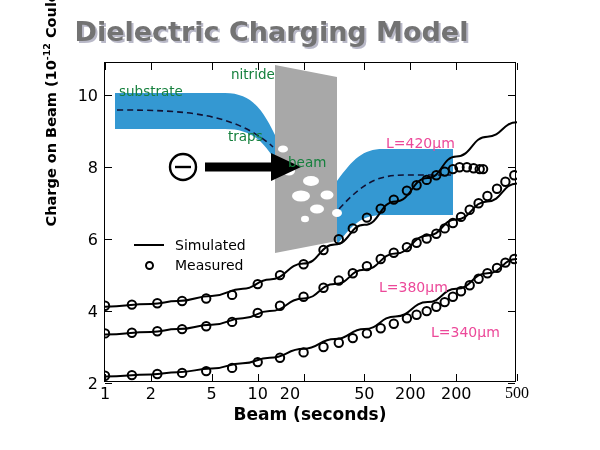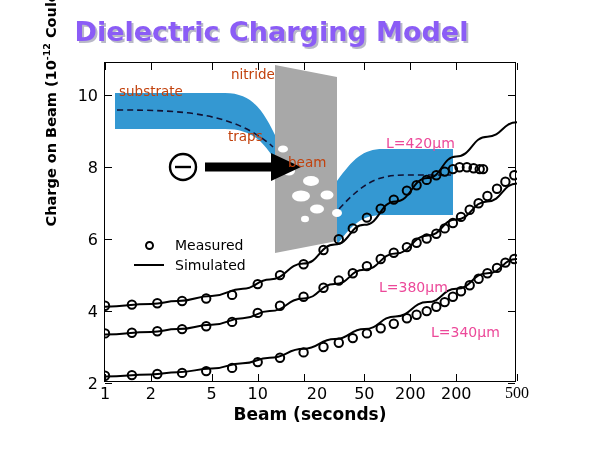--- a/index.html
+++ b/index.html
@@ -8,21 +8,21 @@
     font-family:"Liberation Sans", sans-serif;
     -webkit-font-smoothing:antialiased;
   }
   #root{position:relative;width:600px;height:450px;}
 
   
   #chart-title{
     position:absolute;left:0;top:16px;width:543px;text-align:center;
     font-family:"DejaVu Sans", sans-serif;
     font-size:27px;font-weight:bold;letter-spacing:0px;
-    color:#8b5cf6;
+    color:#737373;
     text-shadow:2px 2px 0 #b9b9c8;
     white-space:nowrap;
   }
 
   
   #ylabel{
     position:absolute;
     left:-115px; top:80px; width:330px;
     transform:rotate(-90deg);
     transform-origin:50% 50%;
@@ -81,21 +81,21 @@
     box-sizing:border-box;background:#fff;
   }
   .legend-line{width:30px;height:0;border-top:2px solid #000;}
   .legend-text{margin-left:6px;white-space:nowrap;}
 
   
   #inset{position:absolute;left:0;top:0;width:412px;height:320px;pointer-events:none;}
   .inset-label{
     position:absolute;
     font-family:"DejaVu Sans", sans-serif;
-    font-size:13.5px;color:#c2410c;white-space:nowrap;
+    font-size:13.5px;color:#15803d;white-space:nowrap;
   }
 
   
   .curve-label{
     position:absolute;
     font-family:"DejaVu Sans", sans-serif;
     font-size:14px;color:#ec4899;white-space:nowrap;
   }
 </style>
 </head>
@@ -241,29 +241,29 @@
           <circle cx="392.0" cy="204.9" r="4.2" fill="none" stroke="#000000" stroke-width="2"></circle>
           <circle cx="400.4" cy="199.6" r="4.2" fill="none" stroke="#000000" stroke-width="2"></circle>
           <circle cx="409.3" cy="196.0" r="4.2" fill="none" stroke="#000000" stroke-width="2"></circle>
         </g>
         <path d="M 0.0 313.5 C 23.0 313.5 23.0 311.4 46.0 311.4 C 59.4 311.4 59.4 309.2 72.8 309.2 C 89.8 309.2 89.8 305.6 106.7 305.6 C 122.3 305.6 122.3 300.2 137.9 300.2 C 151.3 300.2 151.3 294.8 164.7 294.8 C 181.7 294.8 181.7 285.8 198.6 285.8 C 214.2 285.8 214.2 276.1 229.8 276.1 C 244.6 276.1 244.6 266.1 259.3 266.1 C 274.9 266.1 274.9 253.5 290.5 253.5 C 306.6 253.5 306.6 239.1 322.7 239.1 C 337.0 239.1 337.0 225.8 351.3 225.8 C 366.8 225.8 366.8 210.3 382.4 210.3 C 397.2 210.3 397.2 196.0 412.0 196.0" fill="none" stroke="#000000" stroke-width="2"></path>
       </svg>
 
     <div id="legend">
       <div class="legend-row">
         <span class="legend-key">
+            <span class="legend-line"></span>
+          </span>
+        <span class="legend-text">Simulated</span>
+      </div>
+      <div class="legend-row">
+        <span class="legend-key">
             <span class="legend-marker"></span>
           </span>
         <span class="legend-text">Measured</span>
-      </div>
-      <div class="legend-row">
-        <span class="legend-key">
-            <span class="legend-line"></span>
-          </span>
-        <span class="legend-text">Simulated</span>
       </div>
     </div>
 
     <div class="curve-label" style="left:281px;top:72px;">L=420μm</div>
     <div class="curve-label" style="left:274px;top:216px;">L=380μm</div>
     <div class="curve-label" style="left:326px;top:261px;">L=340μm</div>
 
   <div class="ytick-label" style="top: 320px;">2</div>
       <div class="ytick " style="top: 320px;"></div>
       <div class="ytick right" style="top: 320px;"></div>
@@ -284,21 +284,21 @@
       <div class="xtick top" style="left: 0px;"></div>
       <div class="xtick-label" style="left: 45.9525px;">2</div>
       <div class="xtick " style="left: 45.9525px;"></div>
       <div class="xtick top" style="left: 45.9525px;"></div>
       <div class="xtick-label" style="left: 106.698px;">5</div>
       <div class="xtick " style="left: 106.698px;"></div>
       <div class="xtick top" style="left: 106.698px;"></div>
       <div class="xtick-label" style="left: 152.651px;">10</div>
       <div class="xtick " style="left: 152.651px;"></div>
       <div class="xtick top" style="left: 152.651px;"></div>
-      <div class="xtick-label" style="left: 212px;">20</div>
+      <div class="xtick-label" style="left: 185px;">20</div>
       <div class="xtick " style="left: 198.603px;"></div>
       <div class="xtick top" style="left: 198.603px;"></div>
       <div class="xtick-label" style="left: 259.349px;">50</div>
       <div class="xtick " style="left: 259.349px;"></div>
       <div class="xtick top" style="left: 259.349px;"></div>
       <div class="xtick-label" style="left: 305.302px;">200</div>
       <div class="xtick " style="left: 305.302px;"></div>
       <div class="xtick top" style="left: 305.302px;"></div>
       <div class="xtick-label" style="left: 351.254px;">200</div>
       <div class="xtick " style="left: 351.254px;"></div>

